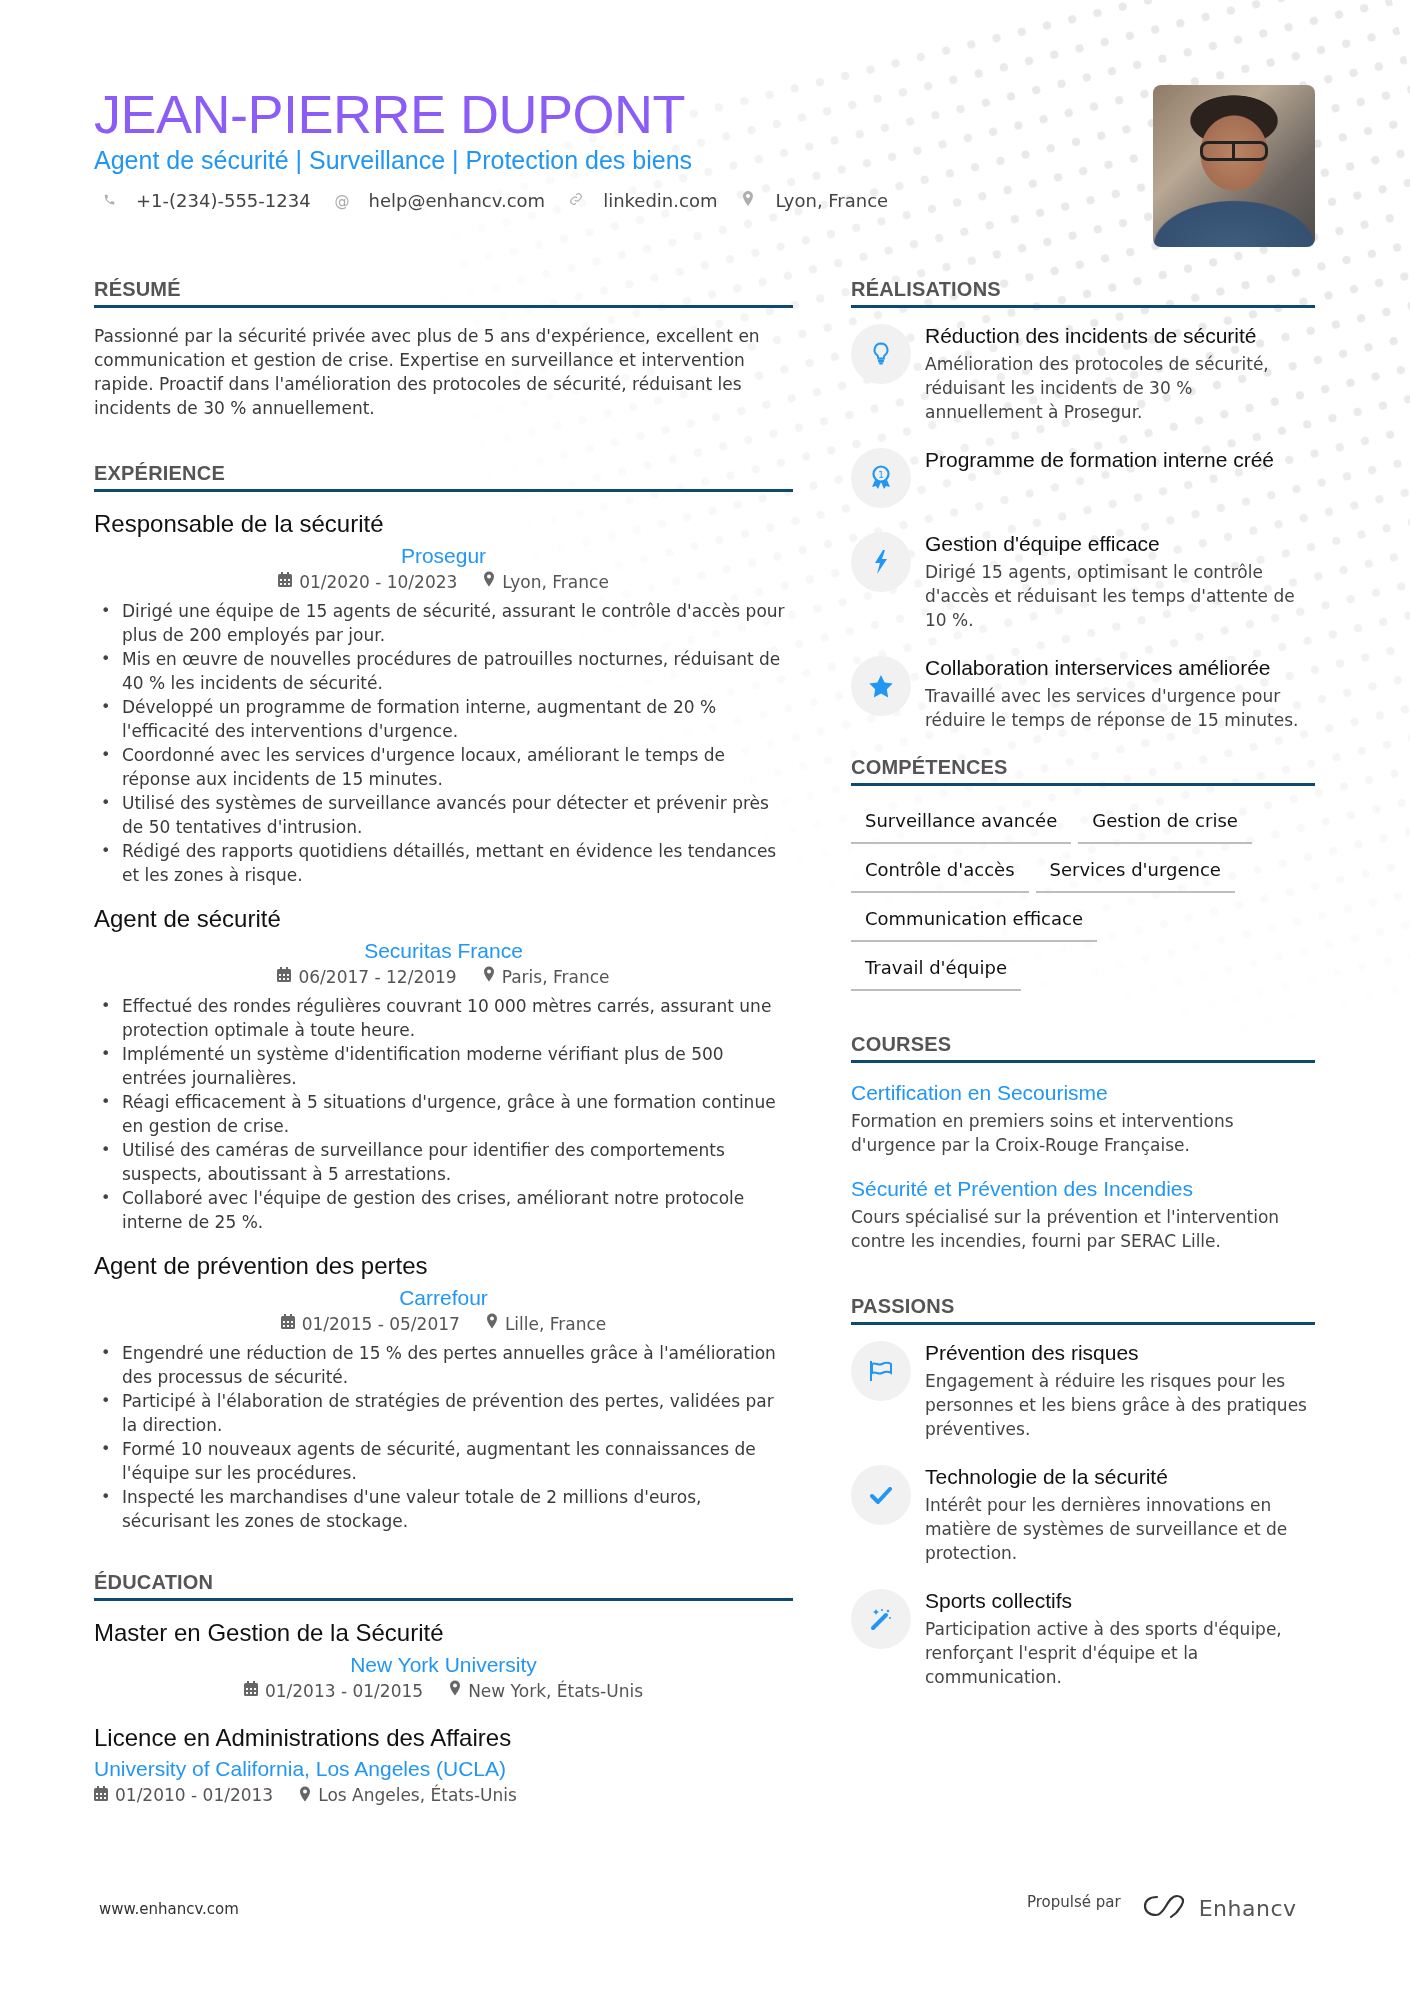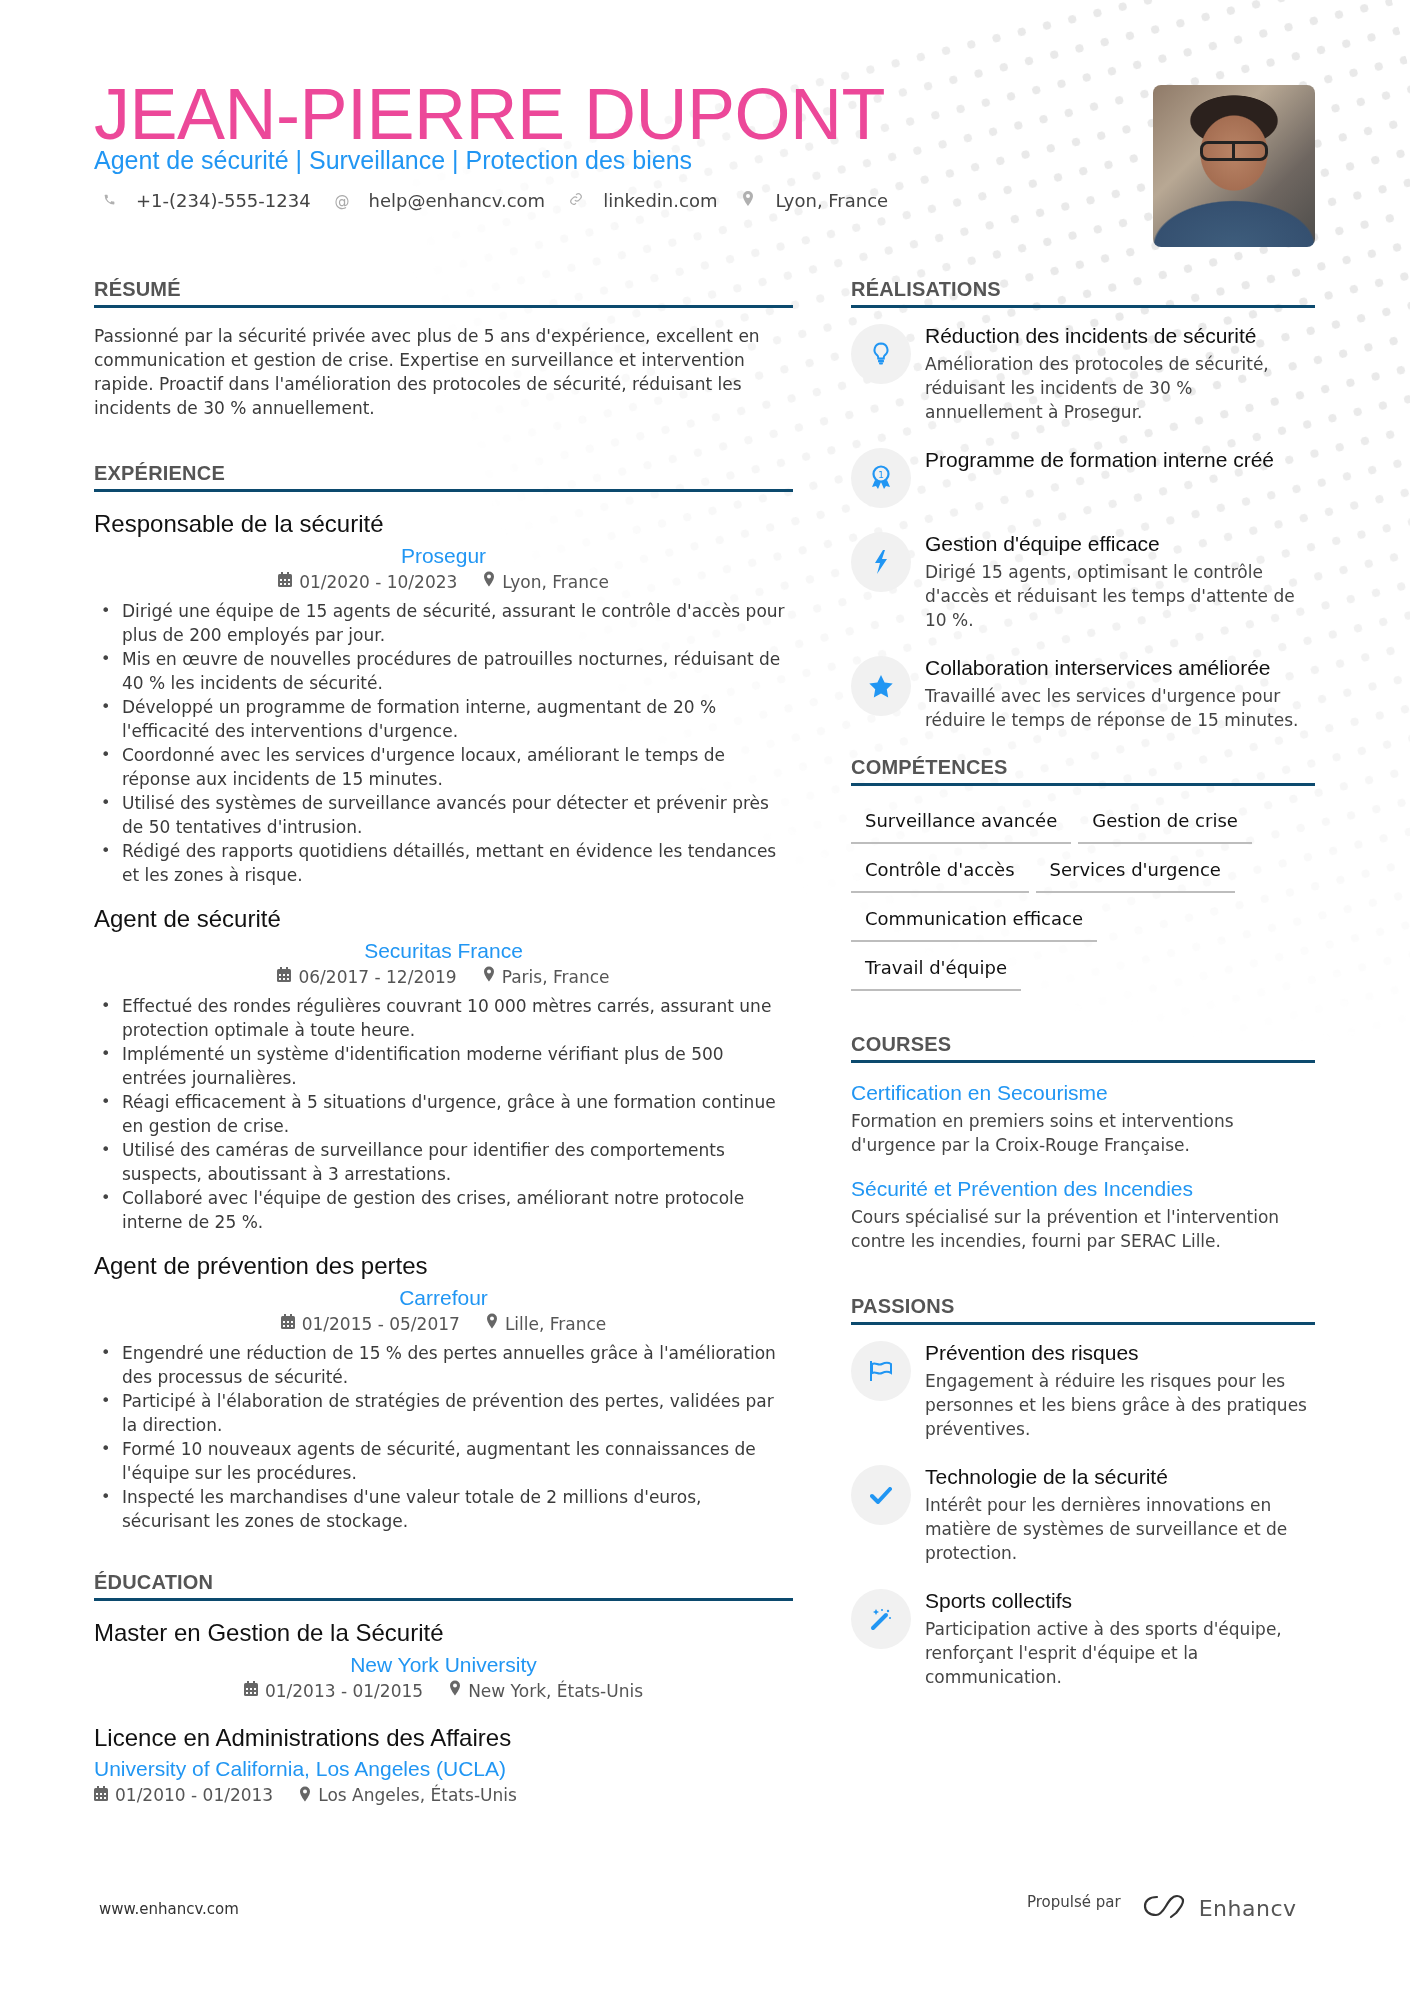--- a/index.html
+++ b/index.html
@@ -20,21 +20,21 @@
       mask-image: radial-gradient(ellipse at 85% 15%, rgba(0,0,0,1) 20%, rgba(0,0,0,0) 70%);
       z-index: 0;
       pointer-events: none;
     }
     .page { position: absolute; inset: 0; z-index: 1; }
 
     
     .name {
       position: absolute; left: 94px; top: 84px;
       font-family: "Liberation Sans", sans-serif;
-      font-size: 72px; letter-spacing: -0.5px; color: #ec4899; font-weight: 400;
+      font-size: 54px; letter-spacing: -0.5px; color: #8b5cf6; font-weight: 400;
       line-height: 60px;
     }
     .headline {
       position: absolute; left: 94px; top: 144px;
       font-family: "Liberation Sans", sans-serif;
       font-size: 25px; color: #2196f3; line-height: 32px;
     }
     .contacts {
       position: absolute; left: 102px; top: 189px;
       display: flex; gap: 24px; align-items: center;
@@ -270,21 +270,21 @@
                   </svg>
               </span>
               <span>Paris, France</span>
             </span>
           </div>
         </div>
         <ul class="bullets">
           <li>Effectué des rondes régulières couvrant 10 000 mètres carrés, assurant une protection optimale à toute heure.</li>
           <li>Implémenté un système d'identification moderne vérifiant plus de 500 entrées journalières.</li>
           <li>Réagi efficacement à 5 situations d'urgence, grâce à une formation continue en gestion de crise.</li>
-          <li>Utilisé des caméras de surveillance pour identifier des comportements suspects, aboutissant à 3 arrestations.</li>
+          <li>Utilisé des caméras de surveillance pour identifier des comportements suspects, aboutissant à 5 arrestations.</li>
           <li>Collaboré avec l'équipe de gestion des crises, améliorant notre protocole interne de 25 %.</li>
         </ul>
       </div>
 
       <div class="job">
         <div class="job-title">Agent de prévention des pertes</div>
         <div class="job-meta">
           <span class="company">Carrefour</span>
           <div class="meta-right">
             <span class="meta-item">

